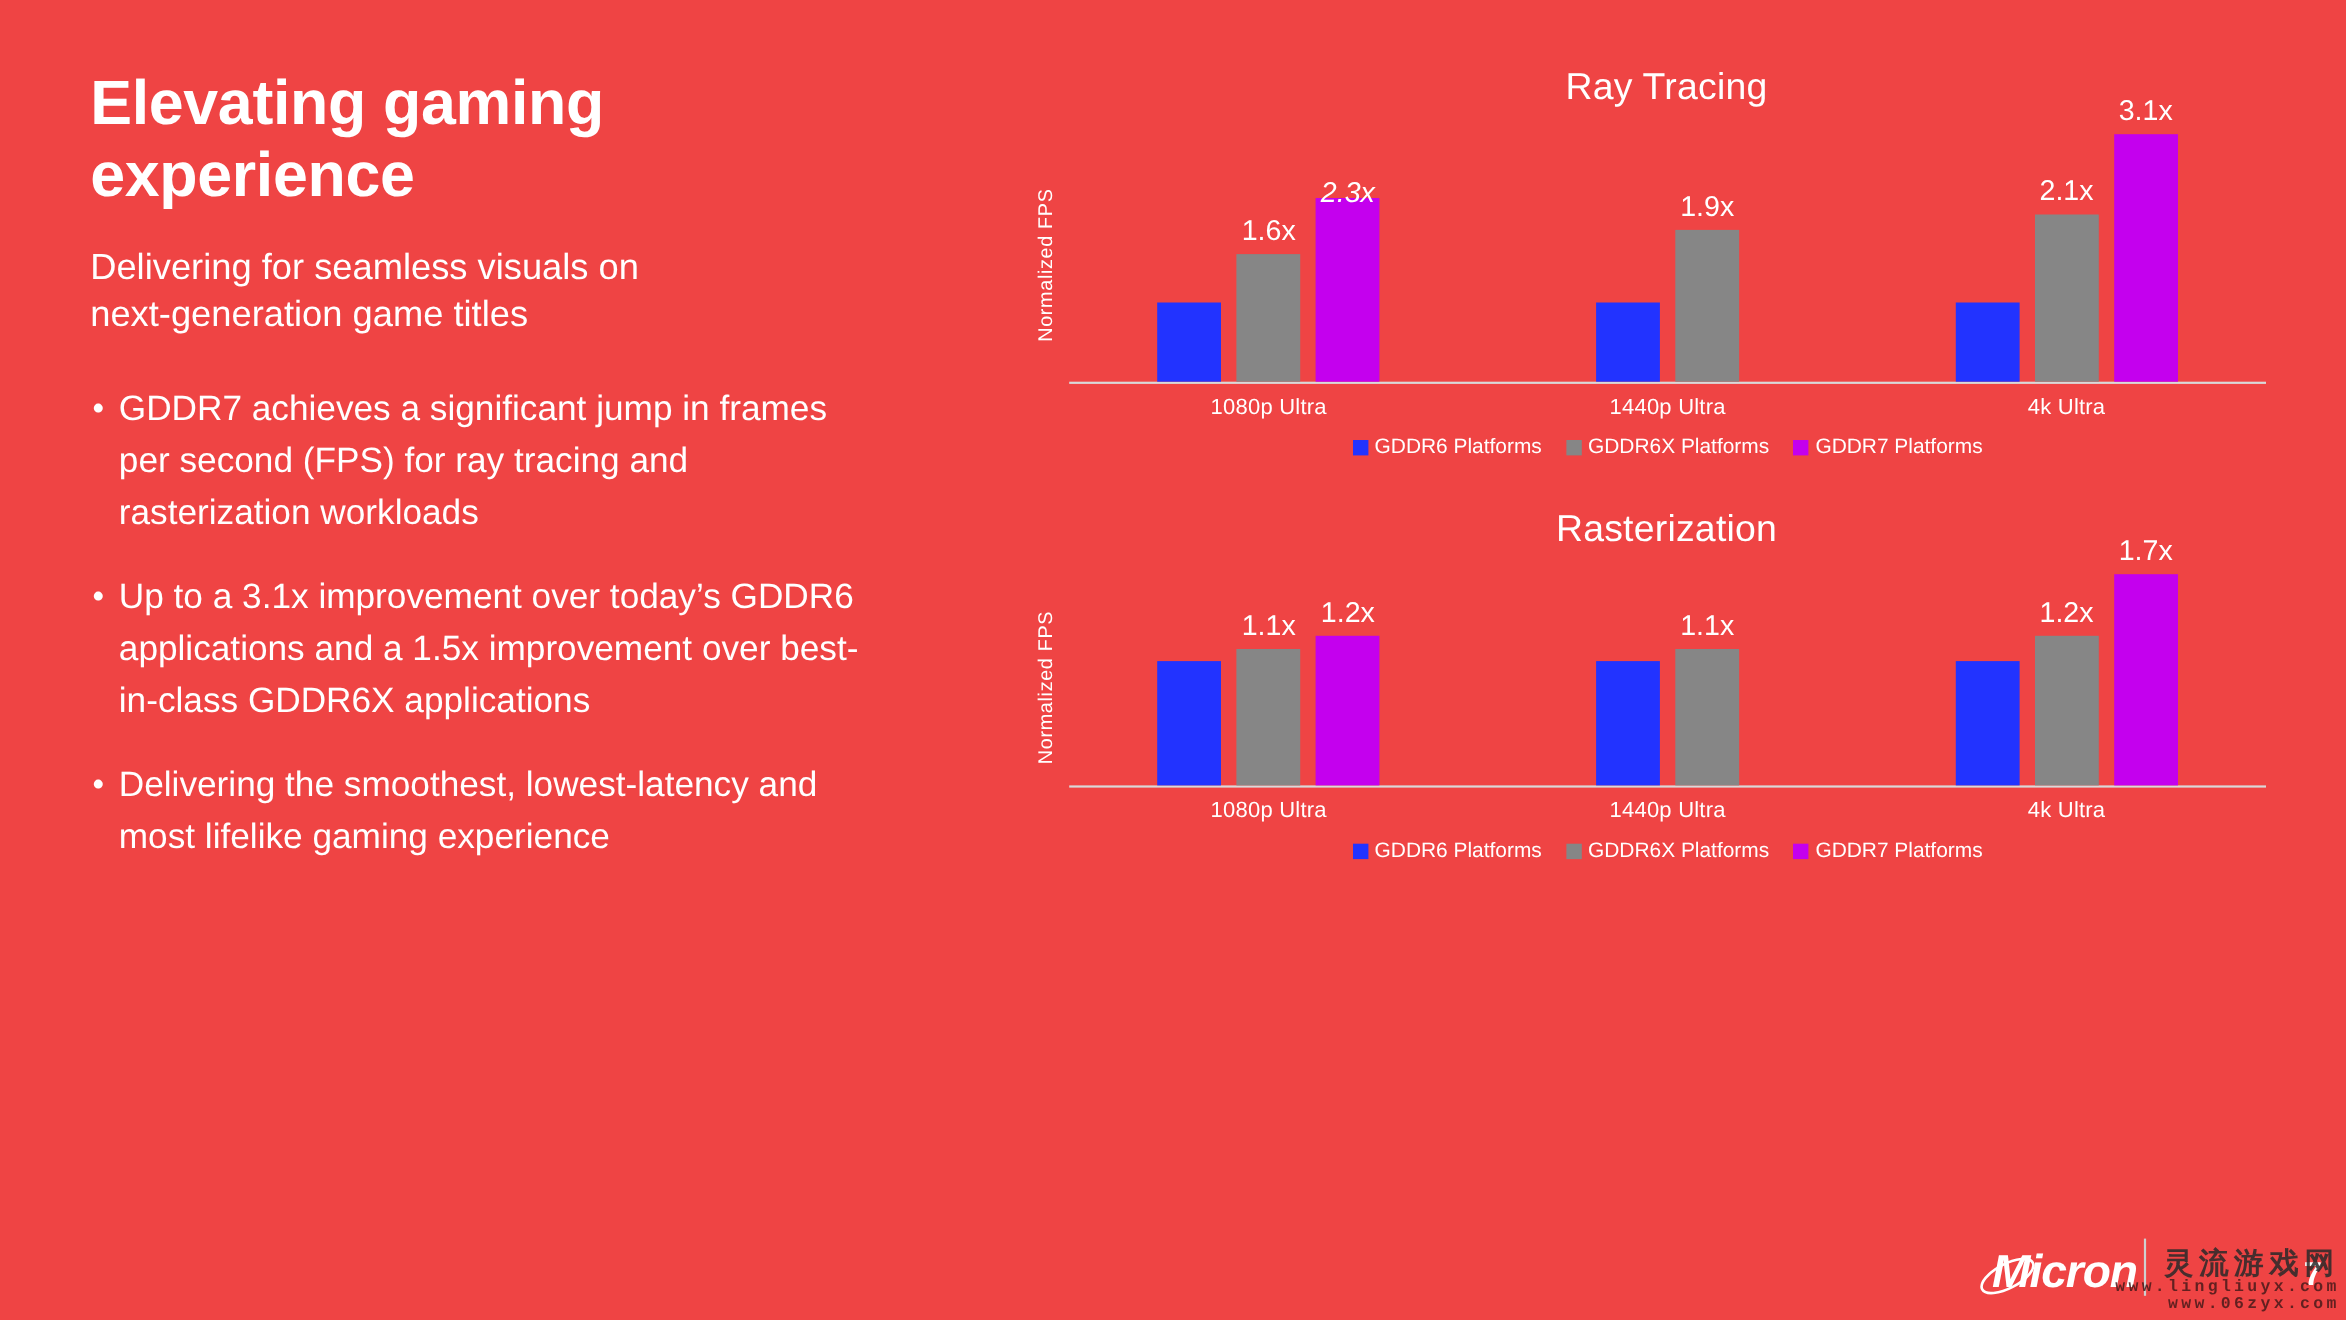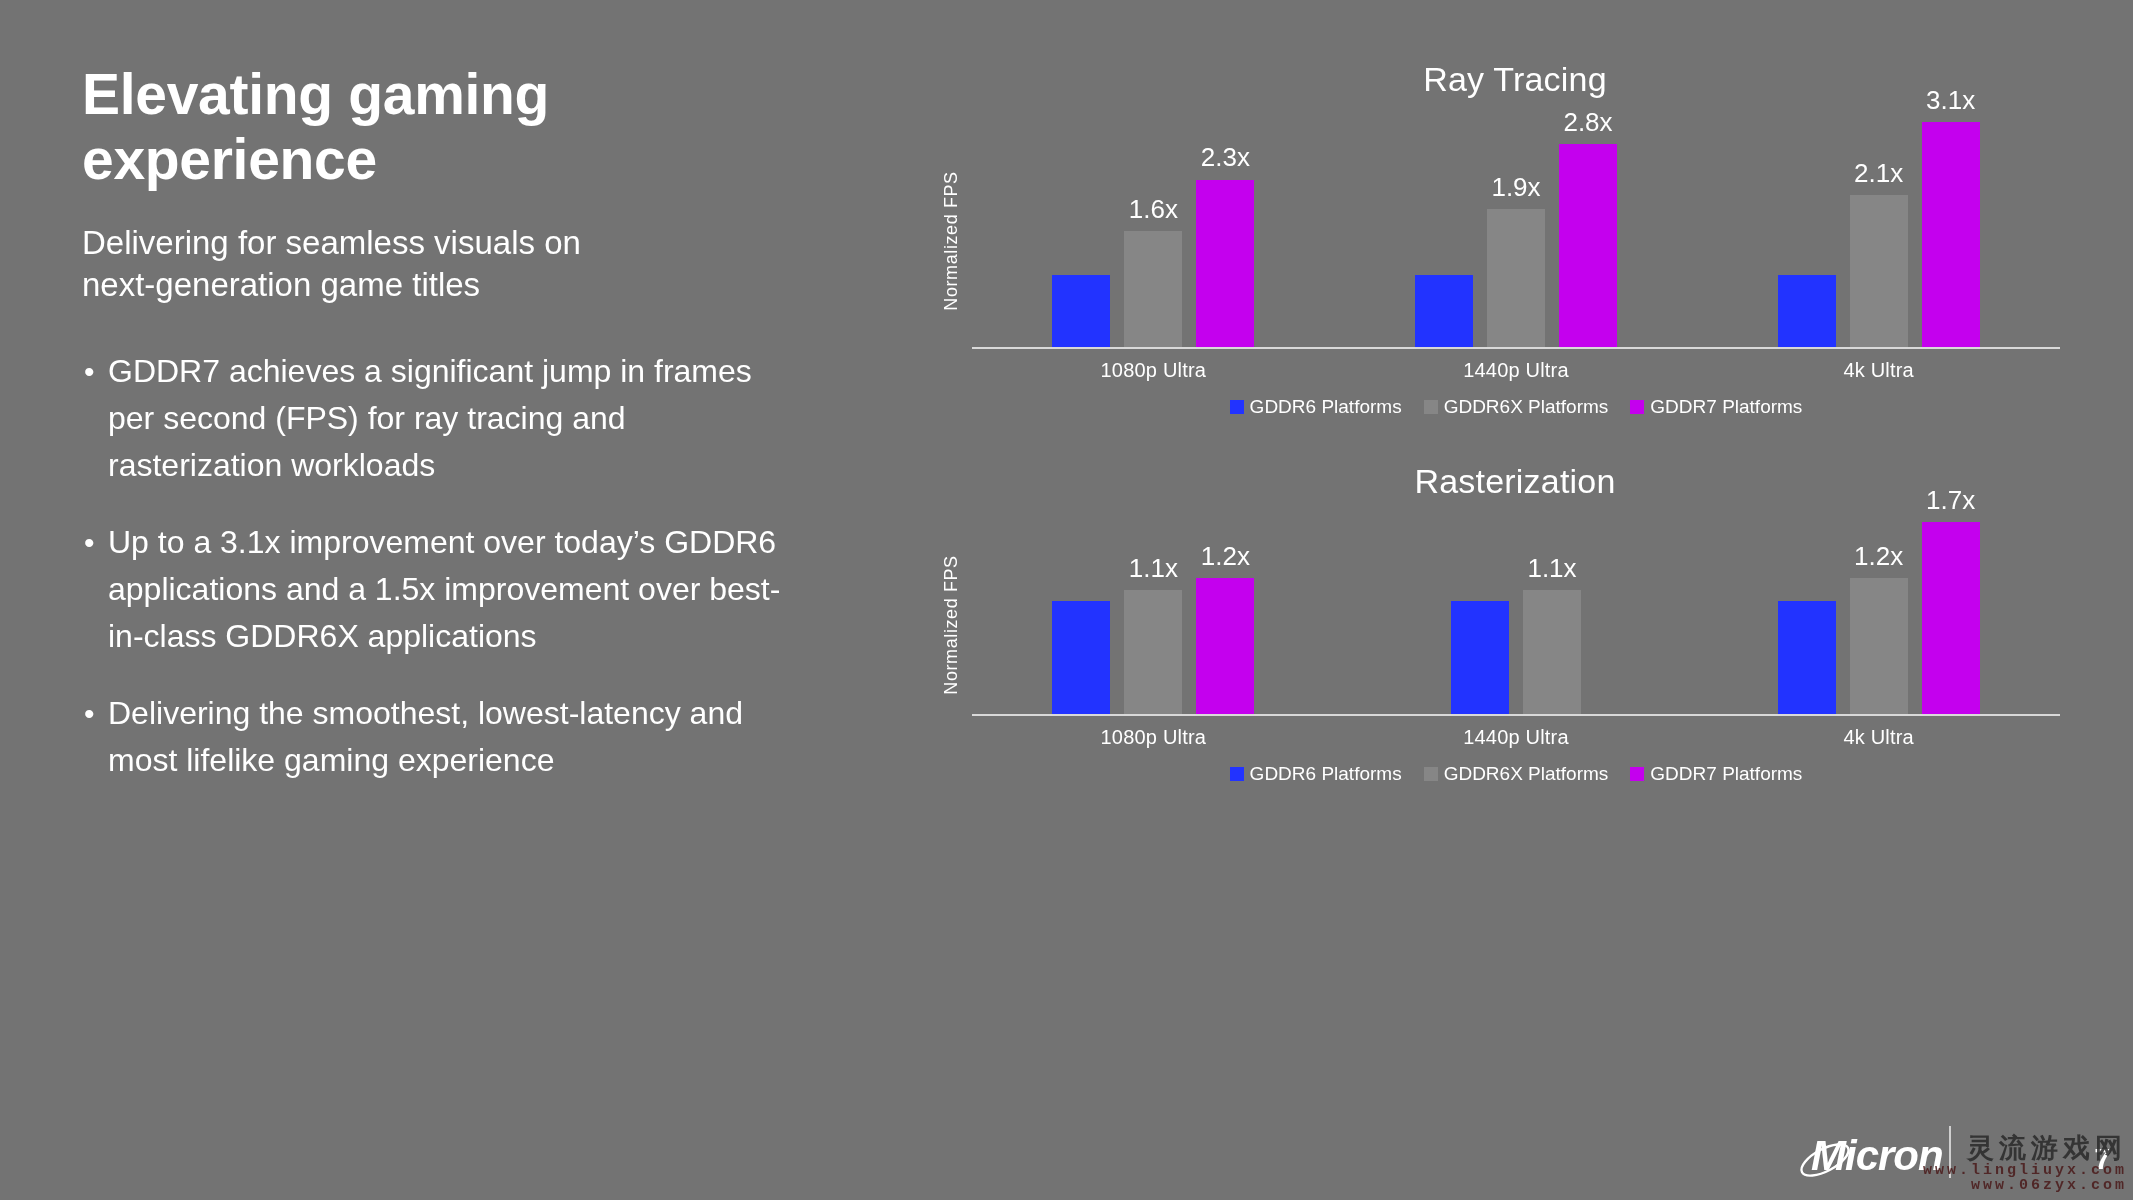--- a/index.html
+++ b/index.html
@@ -12,21 +12,21 @@
     height: 1200px;
     overflow: hidden;
     font-family: "Liberation Sans", sans-serif;
     color: #ffffff;
     position: relative;
   }
 
   .slide {
     position: absolute;
     inset: 0;
-    background: #737373;
+    background: #ef4444;
   }
 
   
   .left-col {
     position: absolute;
     left: 82px;
     top: 62px;
     width: 700px;
   }
 
@@ -322,35 +322,31 @@
           <div class="plot" style="height: 250px;">
               <div class="group">
                 <div class="bar-wrap">
                   <div class="bar s0" style="height: 72px; background: rgb(34, 51, 255);"></div>
                 </div>
                 <div class="bar-wrap">
                   <div class="bar-label" style="bottom: 122px;">1.6x</div>
                   <div class="bar s1" style="height: 116px; background: rgb(134, 134, 134);"></div>
                 </div>
                 <div class="bar-wrap">
-                  <div class="bar-label" style="bottom: 174px;">2.3x</div>
+                  <div class="bar-label" style="bottom: 156px; font-style: italic;">2.3x</div>
                   <div class="bar s2" style="height: 167px; background: rgb(196, 0, 238);"></div>
                 </div>
               </div>
               <div class="group">
                 <div class="bar-wrap">
                   <div class="bar s0" style="height: 72px; background: rgb(34, 51, 255);"></div>
                 </div>
                 <div class="bar-wrap">
                   <div class="bar-label" style="bottom: 144px;">1.9x</div>
                   <div class="bar s1" style="height: 138px; background: rgb(134, 134, 134);"></div>
-                </div>
-                <div class="bar-wrap">
-                  <div class="bar-label" style="bottom: 209px;">2.8x</div>
-                  <div class="bar s2" style="height: 203px; background: rgb(196, 0, 238);"></div>
                 </div>
               </div>
               <div class="group">
                 <div class="bar-wrap">
                   <div class="bar s0" style="height: 72px; background: rgb(34, 51, 255);"></div>
                 </div>
                 <div class="bar-wrap">
                   <div class="bar-label" style="bottom: 158px;">2.1x</div>
                   <div class="bar s1" style="height: 152px; background: rgb(134, 134, 134);"></div>
                 </div>

